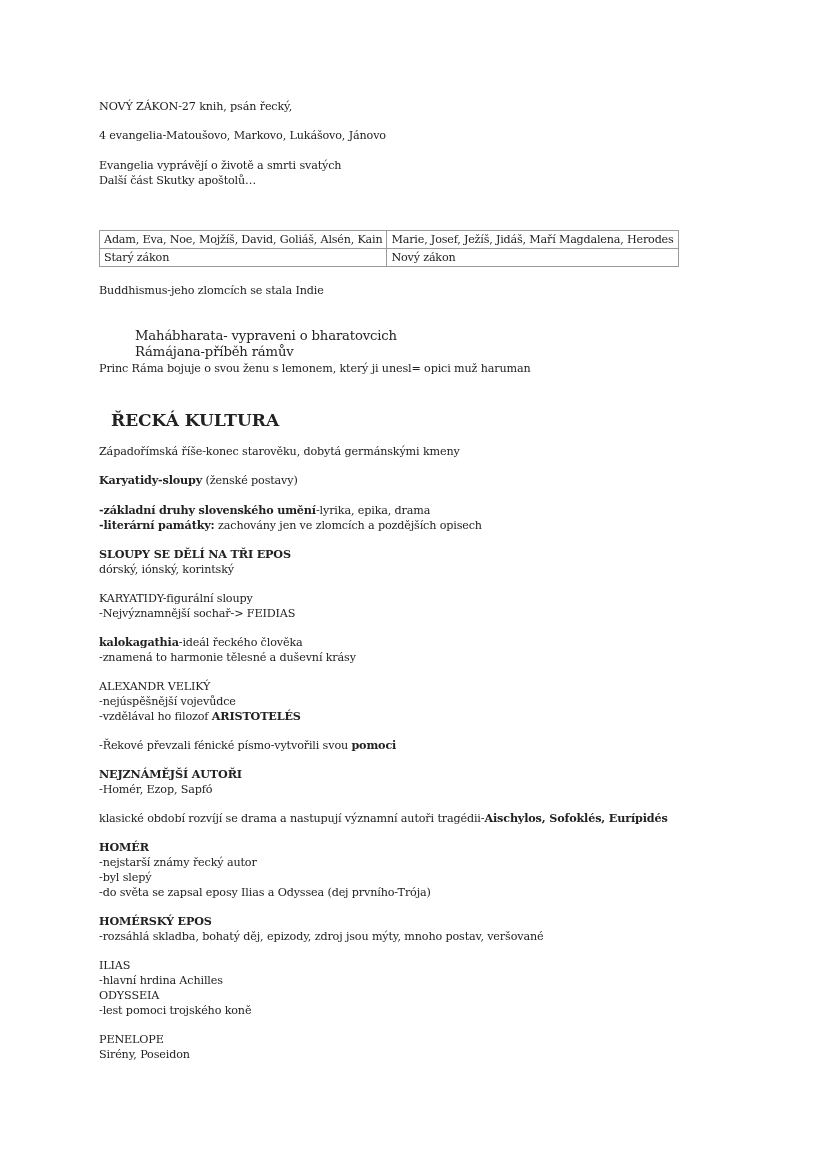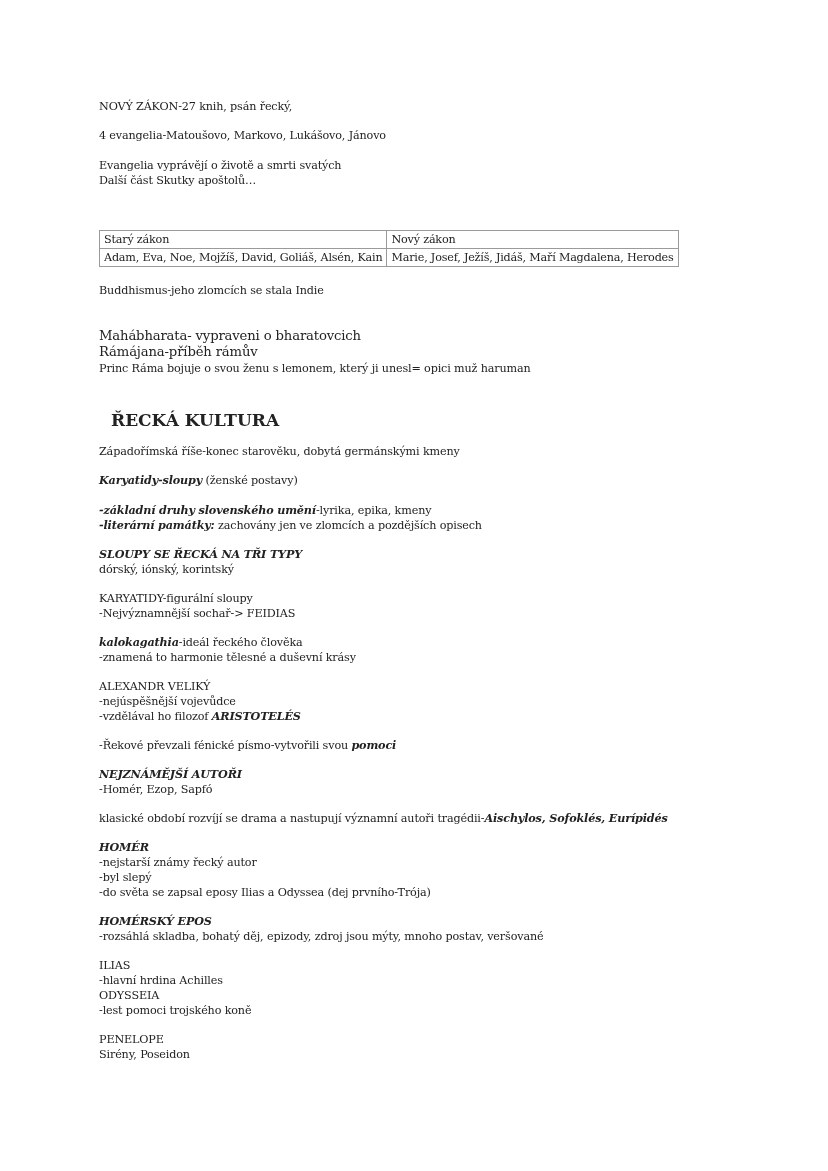--- a/index.html
+++ b/index.html
@@ -24,29 +24,30 @@
       position: absolute;
       left: 99px;
       font-size: 11.2px;
       line-height: 15px;
       white-space: nowrap;
       letter-spacing: -0.15px;
     }
     .lg {
       font-size: 13.2px;
       line-height: 16px;
+      margin-left: 36px;
     }
     .h1 {
       font-size: 17px;
       font-weight: bold;
       line-height: 20px;
       letter-spacing: 0px;
       margin-left: 12px;
     }
-    b { font-weight: bold; font-style: italic; }
+    b { font-weight: bold; }
 
     table.tbl {
       position: absolute;
       left: 99px;
       top: 230px;
       width: 548px;
       border-collapse: collapse;
       font-size: 11.2px;
       letter-spacing: -0.2px;
     }
@@ -66,46 +67,46 @@
 <div class="page">
 
   <div class="ln" style="top:99px">NOVÝ ZÁKON-27 knih, psán řecký,</div>
   <div class="ln" style="top:128px">4 evangelia-Matoušovo, Markovo, Lukášovo, Jánovo</div>
   <div class="ln" style="top:158px">Evangelia vyprávějí o životě a smrti svatých</div>
   <div class="ln" style="top:173px">Další část Skutky apoštolů…</div>
 
   <table class="tbl">
     <tbody>
         <tr>
+      <td class="c1">Adam, Eva, Noe, Mojžíš, David, Goliáš, Alsén, Kain</td>
+      <td>Marie, Josef, Ježíš, Jidáš, Maří Magdalena, Herodes</td>
+    </tr>
+    <tr>
       <td class="c1">Starý zákon</td>
       <td>Nový zákon</td>
-    </tr>
-    <tr>
-      <td class="c1">Adam, Eva, Noe, Mojžíš, David, Goliáš, Alsén, Kain</td>
-      <td>Marie, Josef, Ježíš, Jidáš, Maří Magdalena, Herodes</td>
     </tr>
   </tbody>
     </table>
 
   <div class="ln" style="top:283px">Buddhismus-jeho zlomcích se stala Indie</div>
 
   <div class="ln lg" style="top:328px">Mahábharata- vypraveni o bharatovcich</div>
   <div class="ln lg" style="top:344px">Rámájana-příběh rámův</div>
   <div class="ln" style="top:361px">Princ Ráma bojuje o svou ženu s lemonem, který ji unesl= opici muž haruman</div>
 
   <div class="ln h1" style="top:410px">ŘECKÁ KULTURA</div>
 
   <div class="ln" style="top:444px">Západořímská říše-konec starověku, dobytá germánskými kmeny</div>
 
   <div class="ln" style="top:473px"><b>Karyatidy-sloupy</b><span> (ženské postavy)</span></div>
 
-  <div class="ln" style="top:503px"><b>-základní druhy slovenského umění</b><span>-lyrika, epika, kmeny</span></div>
+  <div class="ln" style="top:503px"><b>-základní druhy slovenského umění</b><span>-lyrika, epika, drama</span></div>
   <div class="ln" style="top:518px"><b>-literární památky:</b><span> zachovány jen ve zlomcích a pozdějších opisech</span></div>
 
-  <div class="ln" style="top:547px"><b>SLOUPY SE ŘECKÁ NA TŘI TYPY</b></div>
+  <div class="ln" style="top:547px"><b>SLOUPY SE DĚLÍ NA TŘI EPOS</b></div>
   <div class="ln" style="top:562px">dórský, iónský, korintský</div>
 
   <div class="ln" style="top:591px">KARYATIDY-figurální sloupy</div>
   <div class="ln" style="top:606px">-Nejvýznamnější sochař-&gt; FEIDIAS</div>
 
   <div class="ln" style="top:635px"><b>kalokagathia</b><span>-ideál řeckého člověka</span></div>
   <div class="ln" style="top:650px">-znamená to harmonie tělesné a duševní krásy</div>
 
   <div class="ln" style="top:679px">ALEXANDR VELIKÝ</div>
   <div class="ln" style="top:694px">-nejúspěšnější vojevůdce</div>

